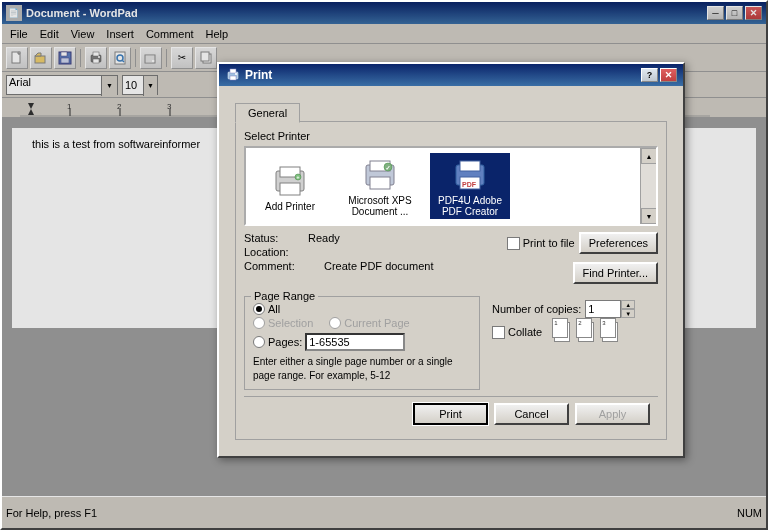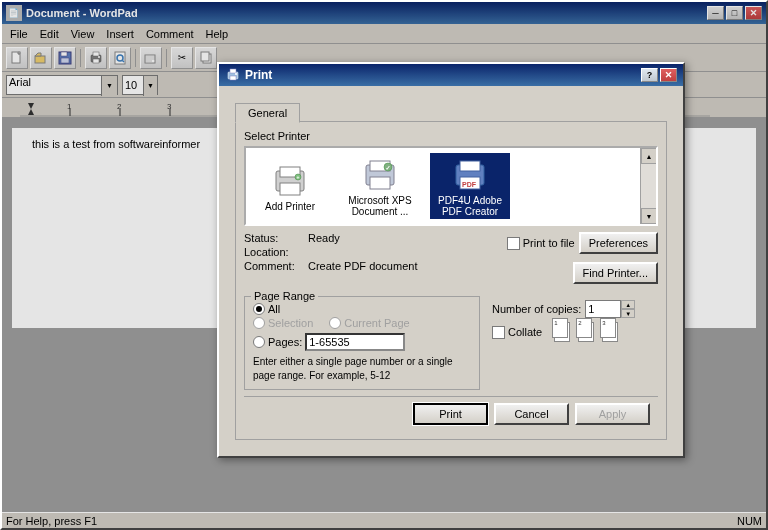--- a/index.html
+++ b/index.html
@@ -181,21 +181,21 @@
       background: white;
       min-height: 200px;
       padding: 10px 20px;
       font-size: 11px;
       font-family: Arial;
     }
 
     
     .status-bar {
       background: #d4d0c8;
-      height: 16px;
+      height: 32px;
       display: flex;
       align-items: center;
       padding: 0 4px;
       border-top: 1px solid #ffffff;
       position: absolute;
       bottom: 0;
       left: 0;
       right: 0;
       justify-content: space-between;
     }
@@ -733,21 +733,21 @@
         <div style="display:flex; justify-content:space-between; align-items:flex-start; margin-top:6px;">
           <div>
             <div style="display:flex; gap:4px; align-items:center; margin-bottom:2px;">
               <span class="status-label" style="width:60px;">Status:</span>
               <span class="status-value">Ready</span>
             </div>
             <div style="display:flex; gap:4px; align-items:center; margin-bottom:2px;">
               <span class="status-label" style="width:60px;">Location:</span>
               <span class="status-value"></span>
             </div>
-            <div style="display:flex; gap:4px; align-items:center;">
+            <div style="display:flex; gap:20px; align-items:center;">
               <span class="status-label" style="width:60px;">Comment:</span>
               <span class="status-value">Create PDF document</span>
             </div>
           </div>
           <div style="display:flex; flex-direction:column; gap:8px; align-items:flex-end;">
             <div style="display:flex; align-items:center; gap:4px;">
               <div class="checkbox-wrapper">
                 <div class="checkbox-box"></div>
                 <span>Print to file</span>
               </div>

